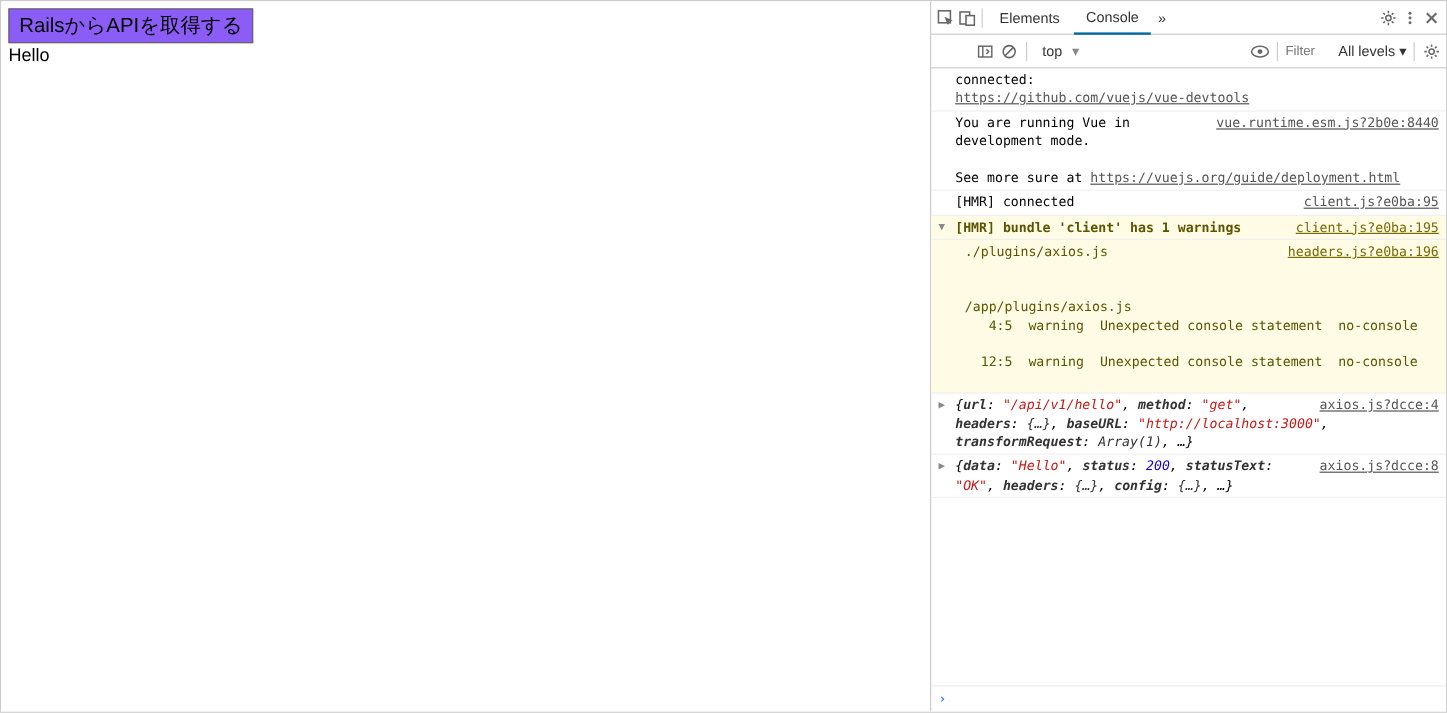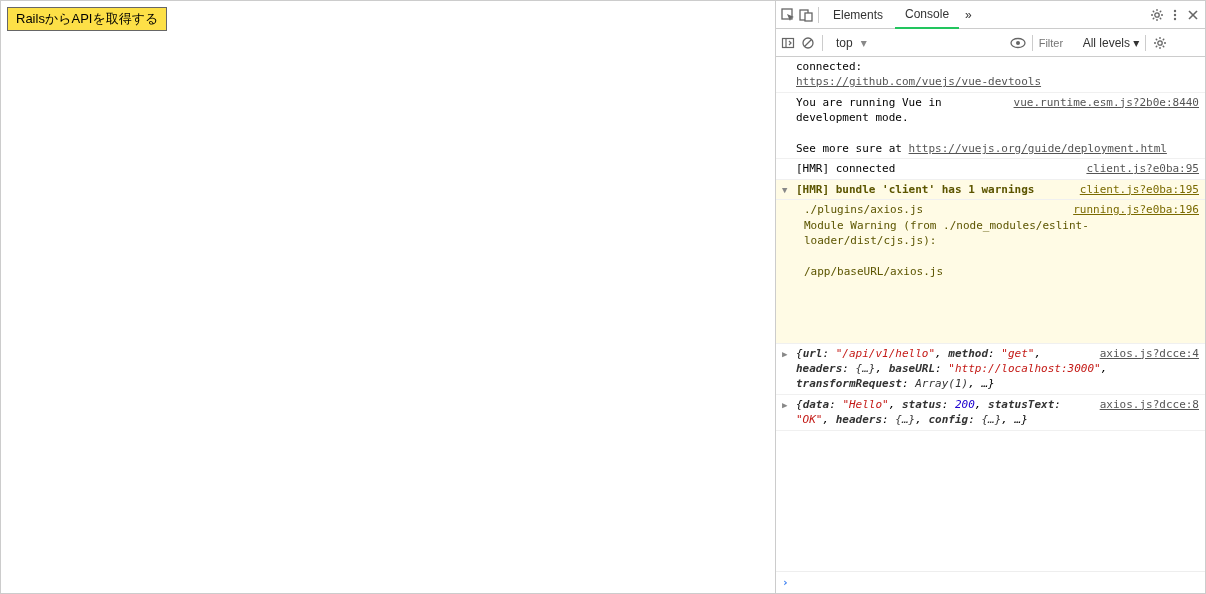--- a/index.html
+++ b/index.html
@@ -1,27 +1,27 @@
 <!DOCTYPE html>
 <html><head>
 <meta charset="utf-8">
 <style>
 * { margin: 0; padding: 0; box-sizing: border-box; }
 body { font-family: Arial, sans-serif; font-size: 13px; display: flex; width: 1206px; height: 594px; border: 1px solid #ccc; }
 .app-pane { flex: 1; padding: 6px; background: #fff; }
-.app-button { border: 1px solid #666; padding: 2px 8px; background: #fde047; font-size: 13px; cursor: pointer; font-family: inherit; }
+.app-button { border: 1px solid #666; padding: 2px 8px; background: #8b5cf6; font-size: 17px; cursor: pointer; font-family: inherit; }
 .app-text { font-size: 15px; margin-top: 2px; }
 .devtools { width: 430px; border-left: 1px solid #ccc; display: flex; flex-direction: column; font-family: Menlo, Consolas, monospace; font-size: 11px; background: #fff; }
 .dt-tabs { display: flex; align-items: center; border-bottom: 1px solid #ccc; height: 28px; padding: 12px 4px; gap: 2px; }
 .dt-icon { width: 16px; height: 16px; display: flex; align-items: center; justify-content: center; color: #555; cursor: pointer; }
 .dt-tab { padding: 6px 10px; color: #333; cursor: pointer; font-family: Arial, sans-serif; font-size: 12px; }
-.dt-tab.active { color: #333; border-bottom: 2px solid #22c55e; }
+.dt-tab.active { color: #333; border-bottom: 2px solid #0369a1; }
 .dt-sep { width: 1px; height: 16px; background: #ccc; margin: 0 2px; }
 .dt-spacer { flex: 1; }
-.dt-toolbar { display: flex; align-items: center; border-bottom: 1px solid #ccc; height: 28px; padding: 0 4px; gap: 4px; font-family: Arial, sans-serif; font-size: 12px; }
+.dt-toolbar { display: flex; align-items: center; border-bottom: 1px solid #ccc; height: 28px; padding: 0 4px; gap: 4px; font-family: Arial, sans-serif; font-size: 12px; justify-content: flex-end; }
 .dt-select { border: 1px solid transparent; padding: 2px 18px 2px 6px; color: #333; position: relative; cursor: pointer; }
 .dt-select::after { content: '▾'; position: absolute; right: 4px; color: #888; }
 .dt-filter { border: none; width: 40px; color: #999; font-size: 11px; outline: none; }
 .dt-levels { color: #333; cursor: pointer; white-space: nowrap; }
 .dt-console { flex: 1; overflow-y: auto; overflow-x: hidden; }
 .log-row { padding: 2px 6px 2px 20px; border-bottom: 1px solid #f0f0f0; position: relative; line-height: 1.4; word-wrap: break-word; }
 .log-row .src { float: right; color: #555; text-decoration: underline; cursor: pointer; margin-left: 18px; }
 .log-row a.lnk { color: #555; text-decoration: underline; }
 .log-warn { background: #fffbe5; color: #5c5500; }
 .log-warn .src { color: #7a6a00; }
@@ -35,20 +35,21 @@
 .console-prompt { display: flex; align-items: center; padding: 4px 6px; border-top: 1px solid #eee; }
 .prompt-arrow { color: #367cf1; font-weight: bold; margin-right: 6px; }
 .prompt-input { border: none; outline: none; flex: 1; font-family: inherit; font-size: 11px; }
 svg { display: block; }
 </style>
 </head>
 <body>
 
 <div class="app-pane">
   <button class="app-button">RailsからAPIを取得する</button>
+  <div class="app-text">Hello</div>
 </div>
 
 <div class="devtools">
   <div class="dt-tabs">
     <span class="dt-icon">
       <svg width="14" height="14" viewBox="0 0 14 14">
           <rect x="1" y="1" width="10" height="10" fill="none" stroke="#666" stroke-width="1.3"></rect>
           <path d="M6 6 L13 9 L10 10 L9 13 Z" fill="#666"></path>
         </svg>
     </span>
@@ -152,27 +153,27 @@
     <div class="log-row">
       <span class="src">client.js?e0ba:95</span>
       <span>[HMR] connected</span>
     </div>
     <div class="log-row log-warn">
       <span class="tri down">▼</span>
       <span class="src">client.js?e0ba:195</span>
       <b>[HMR] bundle 'client' has 1 warnings</b>
     </div>
     <div class="log-row log-warn" style="padding-left:28px">
-      <span class="src">running.js?e0ba:196</span>
+      <span class="src">headers.js?e0ba:196</span>
       <span>./plugins/axios.js</span><br>
-      <span>Module Warning (from ./node_modules/eslint-loader/dist/cjs.js):</span><br><br>
-      <span>/app/baseURL/axios.js</span><br>
+      <br><br>
+      <span>/app/plugins/axios.js</span><br>
+      <span style="white-space:pre">   4:5  warning  Unexpected console statement  no-console</span><br>
       <br>
-      <br>
-      <br><br>
+      <span style="white-space:pre">  12:5  warning  Unexpected console statement  no-console</span><br><br>
     </div>
     <div class="log-row">
       <span class="tri">▶</span>
       <span class="src">axios.js?dcce:4</span>
       <span class="log-obj">{<span class="s-key">url</span>: <span class="s-str">"/api/v1/hello"</span>, <span class="s-key">method</span>: <span class="s-str">"get"</span>, <span class="s-key">headers</span>: <span class="s-obj">{…}</span>, <span class="s-key">baseURL</span>: <span class="s-str">"http://localhost:3000"</span>, <span class="s-key">transformRequest</span>: <span class="s-obj">Array(1)</span>, …}</span>
     </div>
     <div class="log-row">
       <span class="tri">▶</span>
       <span class="src">axios.js?dcce:8</span>
       <span class="log-obj">{<span class="s-key">data</span>: <span class="s-str">"Hello"</span>, <span class="s-key">status</span>: <span class="s-num">200</span>, <span class="s-key">statusText</span>: <span class="s-str">"OK"</span>, <span class="s-key">headers</span>: <span class="s-obj">{…}</span>, <span class="s-key">config</span>: <span class="s-obj">{…}</span>, …}</span>

